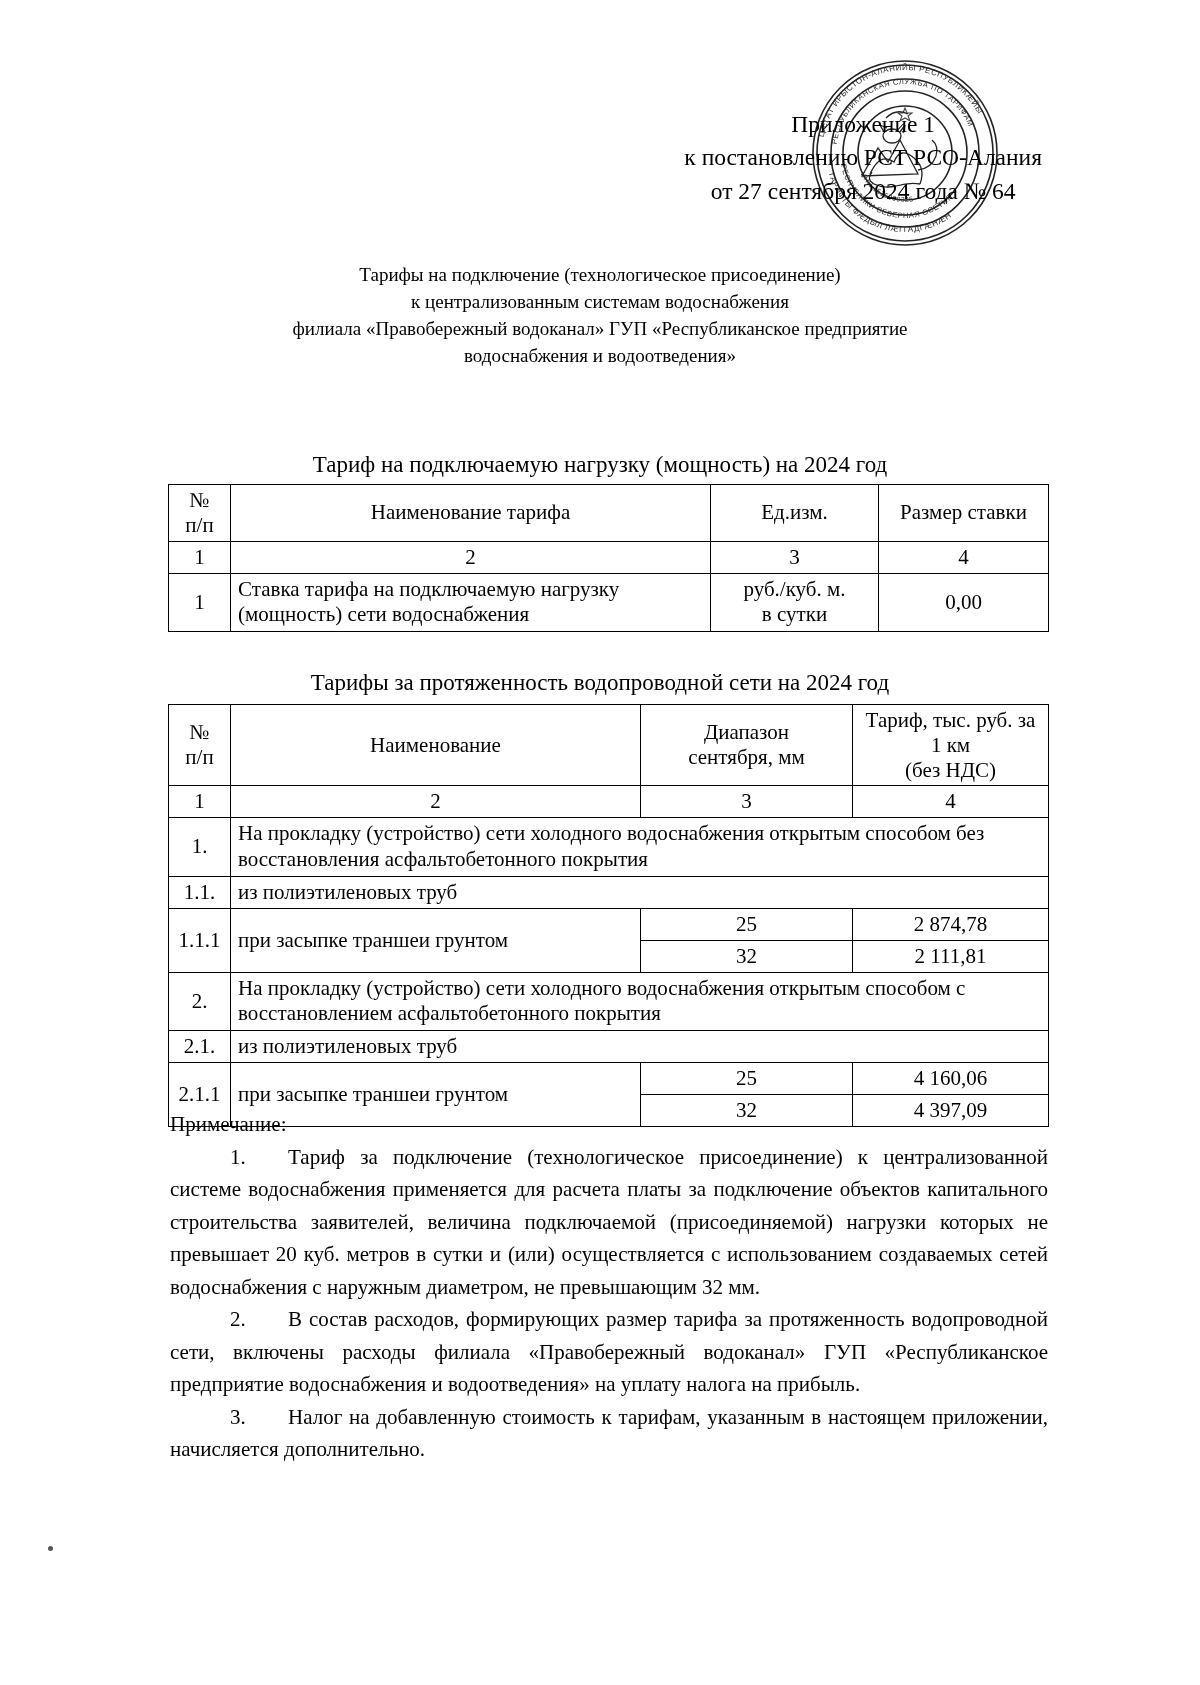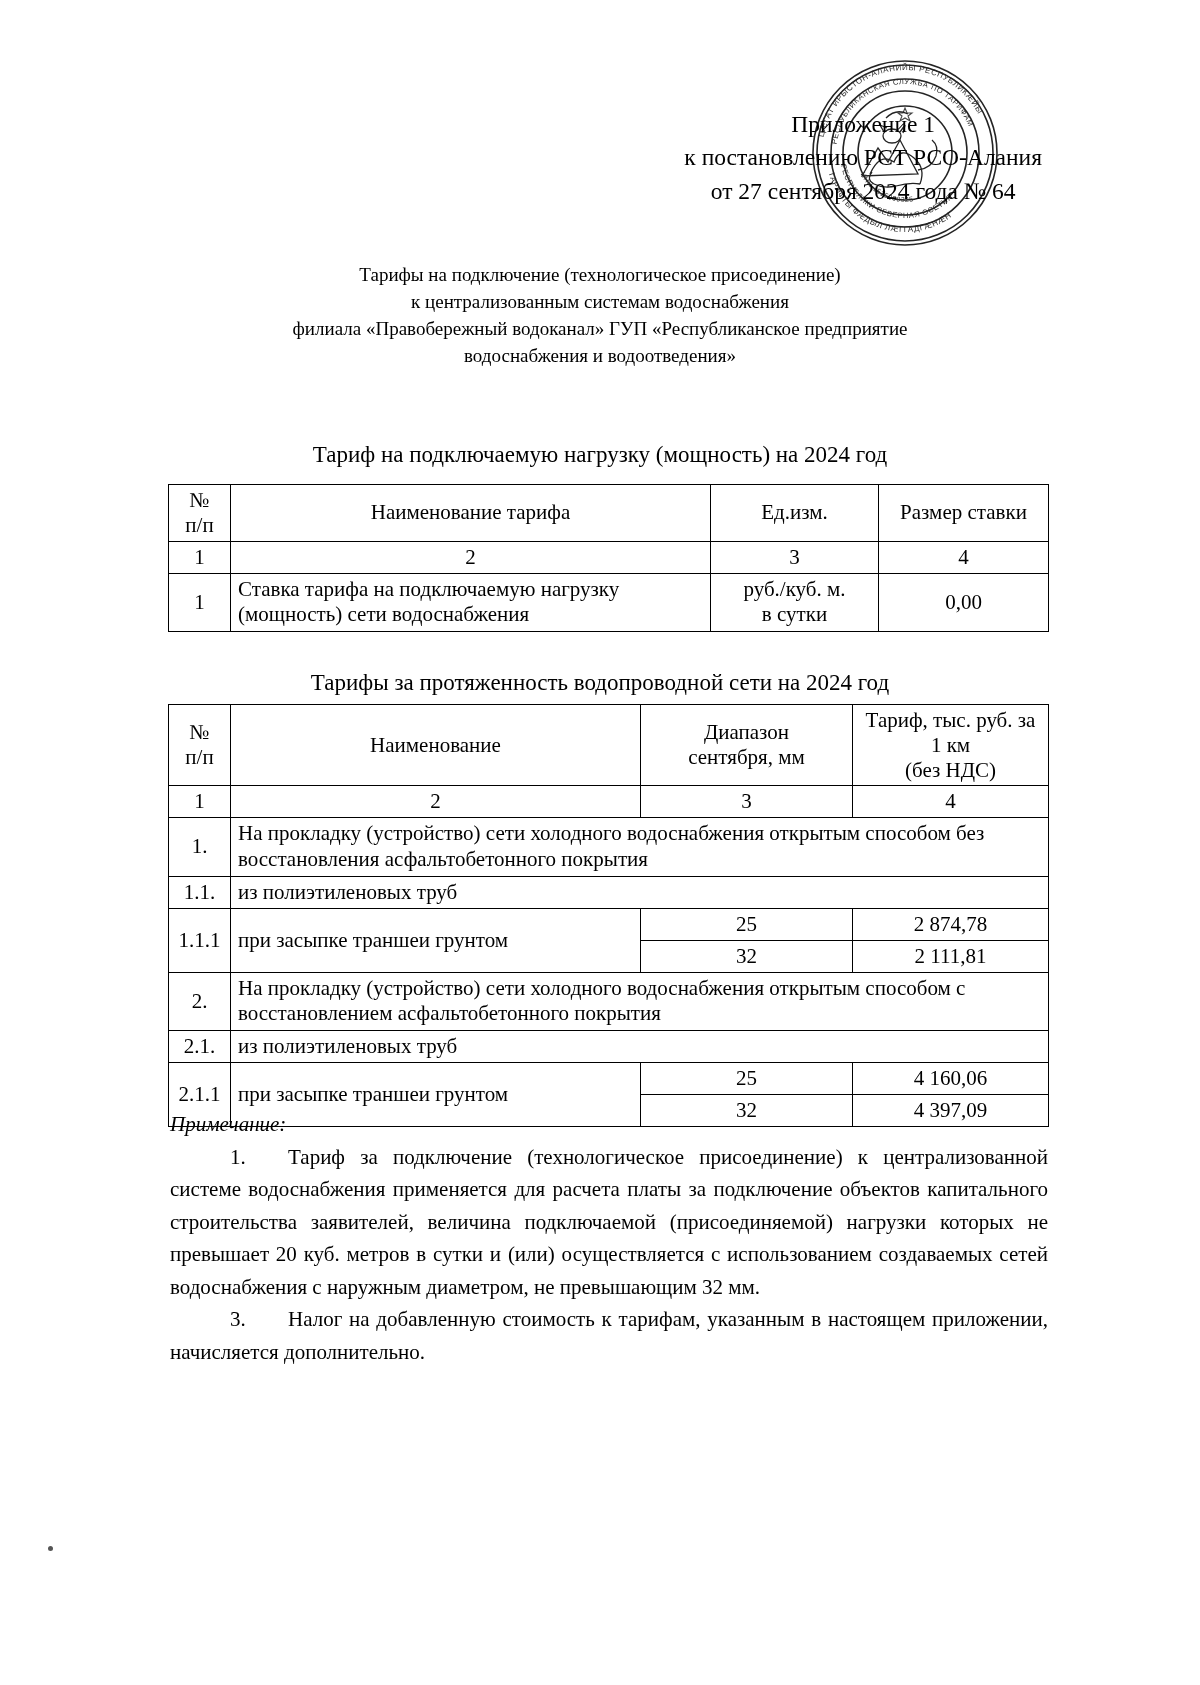--- a/index.html
+++ b/index.html
@@ -57,21 +57,21 @@
   .doc-title .tl { display: block; }
 
   .section-title {
     position: absolute;
     left: 155px;
     width: 890px;
     text-align: center;
     font-size: 23px;
     z-index: 2;
   }
-  #section-title-1 { top: 442px; }
+  #section-title-1 { top: 452px; }
   #section-title-2 { top: 670px; text-align: center; }
 
   
   table.doc-table {
     position: absolute;
     border-collapse: collapse;
     font-size: 21px;
     table-layout: fixed;
   }
   table.doc-table td, table.doc-table th {
@@ -95,21 +95,21 @@
   .notes {
     position: absolute;
     left: 170px;
     top: 1108px;
     width: 878px;
     font-size: 21px;
     line-height: 1.55;
     text-align: justify;
     z-index: 2;
   }
-  .notes .note-head { text-align: left; font-style: italic; }
+  .notes .note-head { text-align: left; }
   .notes p { margin: 0; }
   .notes .note-item { text-indent: 0; }
   .notes .note-num {
     display: inline-block;
     width: 118px;
     text-indent: 60px;
   }
 
   
   .bottom-mark {
@@ -296,17 +296,18 @@
       <tr>
         <td class="c">32</td>
         <td class="c">4 397,09</td>
       </tr>
     </tbody>
   </table>
 
   <div class="notes">
     <p class="note-head">Примечание:</p>
     <p class="note-item"><span class="note-num">1.</span><span>Тариф за подключение (технологическое присоединение) к централизованной системе водоснабжения применяется для расчета платы за подключение объектов капитального строительства заявителей, величина подключаемой (присоединяемой) нагрузки которых не превышает 20 куб. метров в сутки и (или) осуществляется с использованием создаваемых сетей водоснабжения с наружным диаметром, не превышающим 32 мм.</span></p>
+    <p class="note-item"><span class="note-num">2.</span><span>В состав расходов, формирующих размер тарифа за протяженность водопроводной сети, включены расходы филиала «Правобережный водоканал» ГУП «Республиканское предприятие водоснабжения и водоотведения» на уплату налога на прибыль.</span></p>
     <p class="note-item"><span class="note-num">3.</span><span>Налог на добавленную стоимость к тарифам, указанным в настоящем приложении, начисляется дополнительно.</span></p>
   </div>
 
   <div class="bottom-mark"></div>
 </div>
 
 </body></html>

